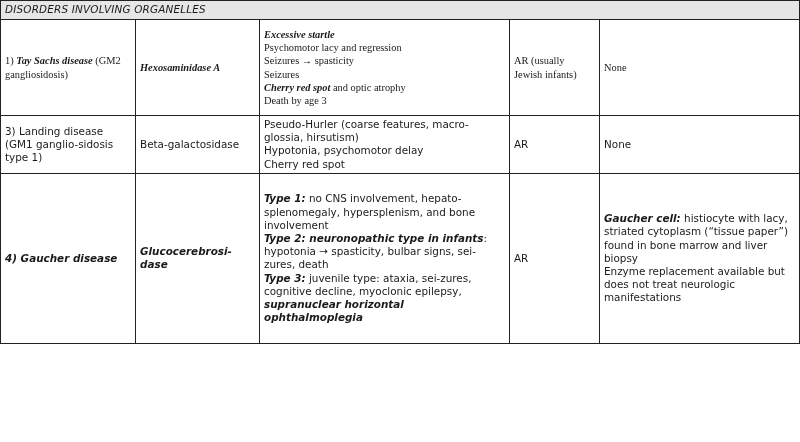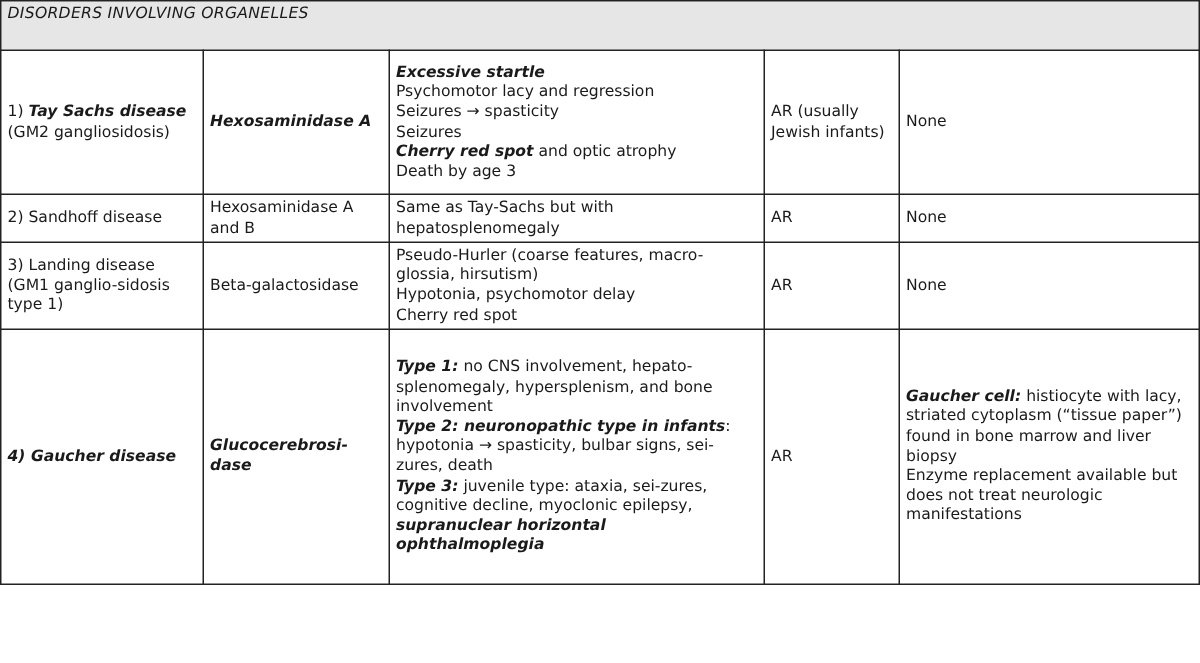--- a/index.html
+++ b/index.html
@@ -1,25 +1,25 @@
 <!DOCTYPE html>
 <html><head>
 <meta charset="utf-8">
 <style>
   html, body { margin: 0; padding: 0; background: #ffffff; }
   body { width: 800px; height: 442px; overflow: hidden; font-family: "DejaVu Sans", sans-serif; color: #1a1a1a; }
   .tbl { position: absolute; left: 0; top: 0; width: 799px; border-collapse: collapse; table-layout: fixed; font-size: 10.4px; line-height: 13.2px; }
   .tbl td { border: 1px solid #222; padding: 2px 4px 2px 4px; vertical-align: middle; }
-  .title-row td { background: #e6e6e6; font-style: italic; height: 14px; padding-top: 2px; padding-bottom: 16px; letter-spacing: 0.2px; }
+  .title-row td { background: #e6e6e6; font-style: italic; height: 14px; padding-top: 2px; padding-bottom: 2px; letter-spacing: 0.2px; }
   .subtitle-row td { background: #ffffff; height: 31px; vertical-align: top; padding-top: 3px; }
   .head-row td { background: #e6e6e6; height: 27px; letter-spacing: 0.2px; }
   .i { font-style: italic; font-weight: bold; }
   .bi { font-weight: bold; font-style: italic; }
   .line { display: block; }
-  .r1 td { height: 91px; }
+  .r1 td { height: 91px; font-family: Liberation Serif, serif; }
   .r2 td { height: 27px; }
   .r3 td { height: 51px; }
   .r4 td { height: 165px; }
 </style>
 </head>
 <body>
 
 <table class="tbl">
   <colgroup>
     <col style="width:135px">
@@ -41,27 +41,20 @@
       <span class="line">Psychomotor lacy and regression</span>
       <span class="line">Seizures → spasticity</span>
       <span class="line">Seizures</span>
       <span class="line"><span class="bi">Cherry red spot</span><span> and optic atrophy</span></span>
       <span class="line">Death by age 3</span>
     </td>
     <td>AR (usually Jewish infants)</td>
     <td>None</td>
   </tr>
 
-  <tr class="r2">
-    <td><span>2)</span> <span>Sandhoff disease</span></td>
-    <td>Hexosaminidase A and B</td>
-    <td>Same as Tay-Sachs but with hepatosplenomegaly</td>
-    <td>AR</td>
-    <td>None</td>
-  </tr>
 
   <tr class="r3">
     <td><span>3)</span> <span>Landing disease (GM1 ganglio-sidosis type 1)</span></td>
     <td>Beta-galactosidase</td>
     <td>
       <span class="line">Pseudo-Hurler (coarse features, macro-glossia, hirsutism)</span>
       <span class="line">Hypotonia, psychomotor delay</span>
       <span class="line">Cherry red spot</span>
     </td>
     <td>AR</td>

